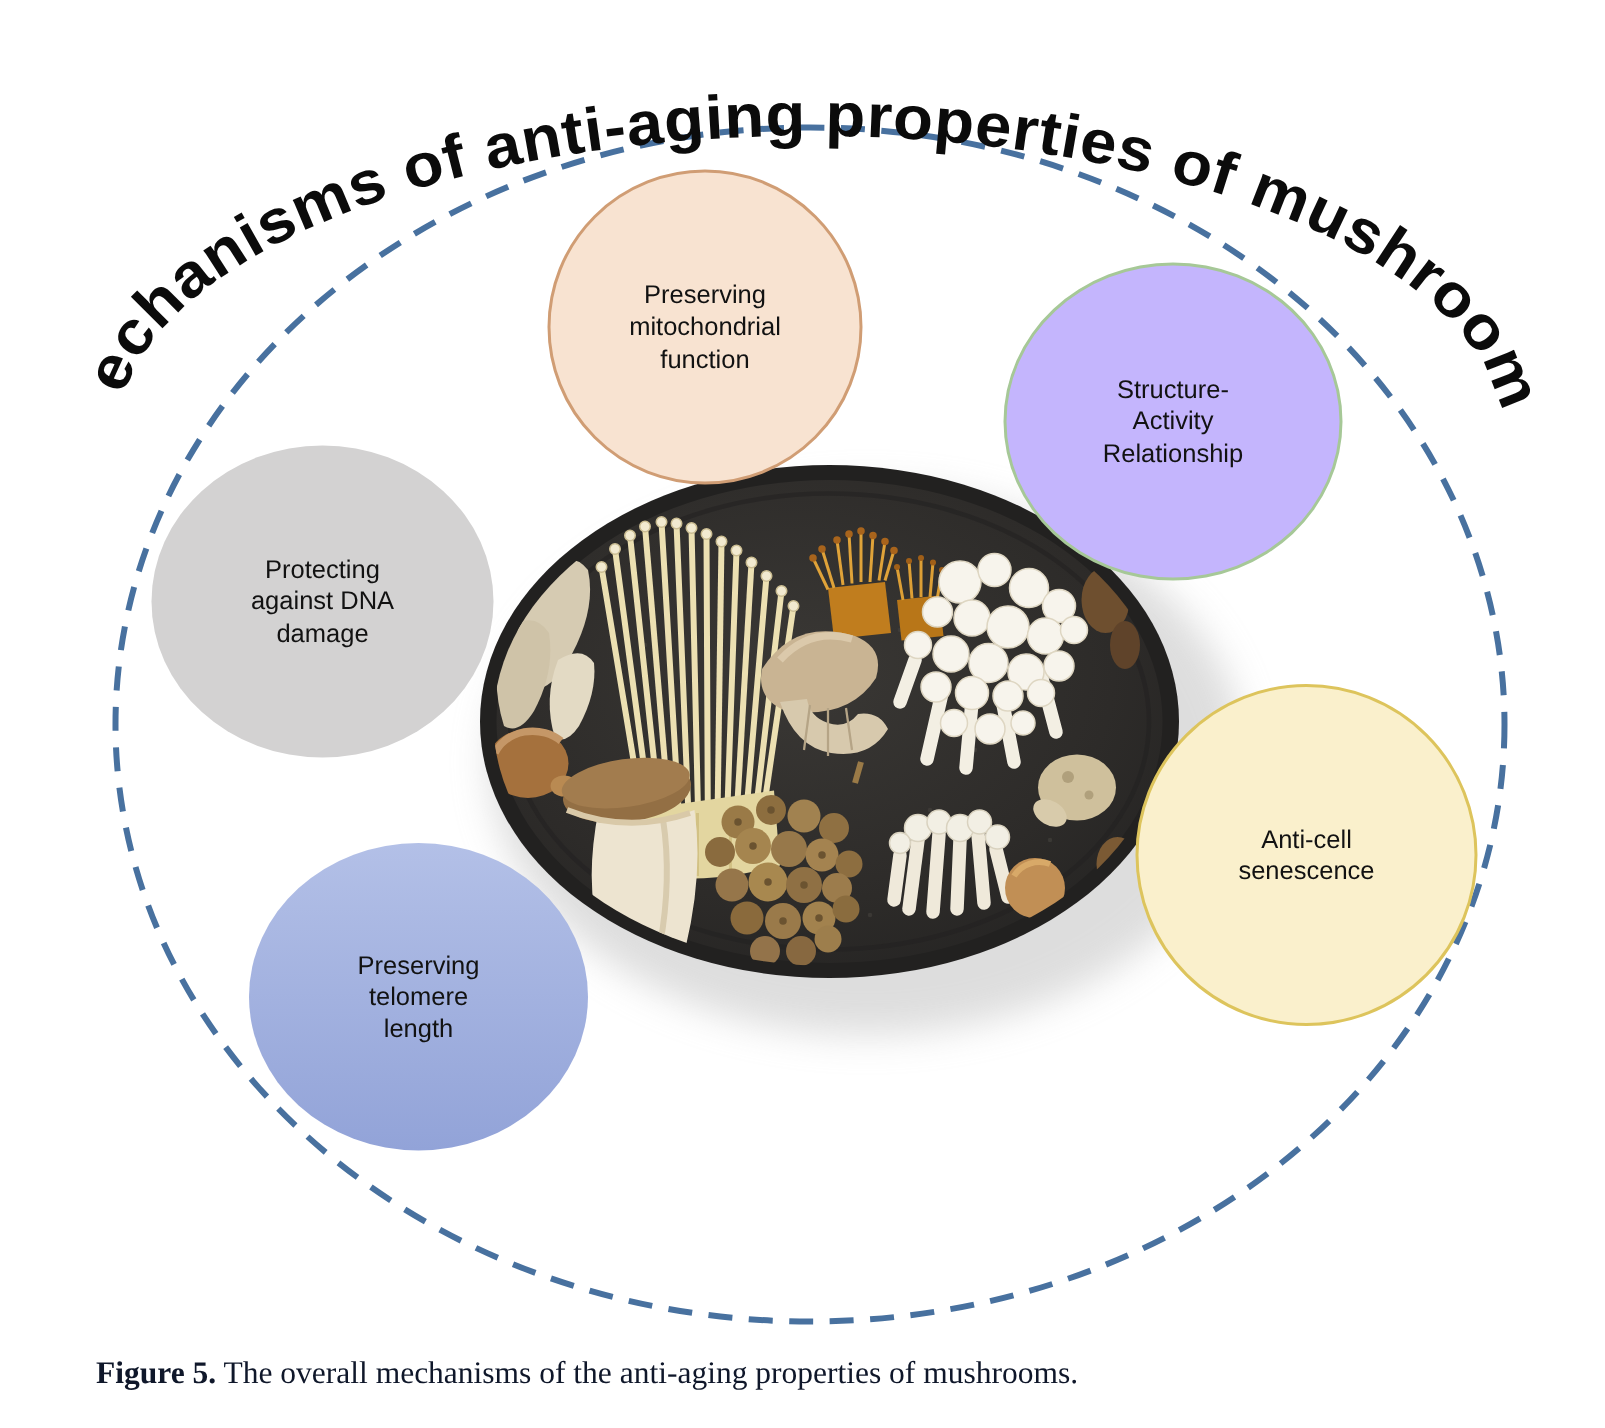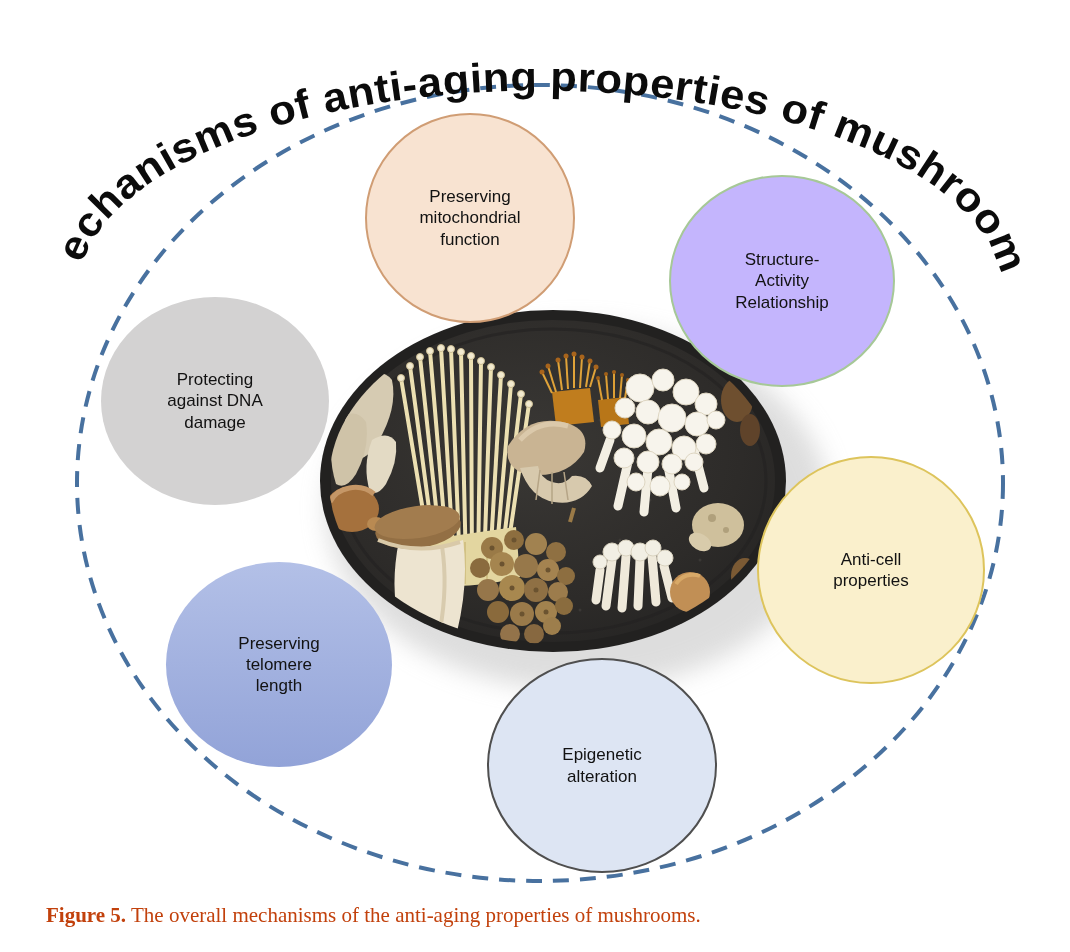--- a/index.html
+++ b/index.html
@@ -20,22 +20,22 @@
   .circle-sar       {left:669px;top:175px;width:226px;height:212px;}
   .circle-dna       {left:101px;top:297px;width:228px;height:208px;}
   .circle-senescence{left:757px;top:456px;width:228px;height:228px;}
   .circle-telomere  {left:166px;top:562px;width:226px;height:205px;}
   .circle-epigenetic{left:487px;top:658px;width:230px;height:215px;}
   .title-svg text{
     font-family:"Liberation Sans",sans-serif;font-weight:700;
     font-size:41px;letter-spacing:.5px;
   }
   .caption{
-    position:absolute;left:46px;top:903px;width:960px;
-    font-family:"Liberation Serif",serif;font-size:21px;color:#c2410c;
+    position:absolute;left:64px;top:903px;width:960px;
+    font-family:"Liberation Serif",serif;font-size:21px;color:#0f172a;
   }
   .caption .cap-label{font-weight:700;}
 </style>
 </head>
 <body>
 
 <div class="page">
 
   <svg class="layer" viewBox="0 0 1070 952">
     <defs>
@@ -306,33 +306,29 @@
   </div>
 
   <div class="mech-circle circle-dna" style="background: rgb(211, 210, 210);">
     <span class="mech-label">Protecting
 against DNA
 damage</span>
   </div>
 
   <div class="mech-circle circle-senescence" style="background: rgb(250, 240, 204); border: 2px solid rgb(221, 196, 92);">
     <span class="mech-label">Anti-cell
-properties</span>
+senescence</span>
   </div>
 
   <div class="mech-circle circle-telomere" style="background: linear-gradient(rgb(179, 192, 231), rgb(146, 163, 216));">
     <span class="mech-label">Preserving
 telomere
 length</span>
   </div>
 
-  <div class="mech-circle circle-epigenetic" style="background: rgb(221, 229, 243); border: 2px solid rgb(79, 79, 79);">
-    <span class="mech-label">Epigenetic
-alteration</span>
-  </div>
 
   <svg class="layer title-svg" viewBox="0 0 1070 952" style="pointer-events:none">
     <path id="titleArc" d="M 80 272 A 462 200 0 0 1 1000 272" fill="none"></path>
     <text fill="#0b0b0b">
       <textPath href="#titleArc" startOffset="50%" text-anchor="middle" textLength="1100" lengthAdjust="spacingAndGlyphs">Mechanisms of anti-aging properties of mushrooms</textPath>
     </text>
   </svg>
 
   <div class="caption"><b class="cap-label">Figure 5.</b><span> The overall mechanisms of the anti-aging properties of mushrooms.</span></div>
 

